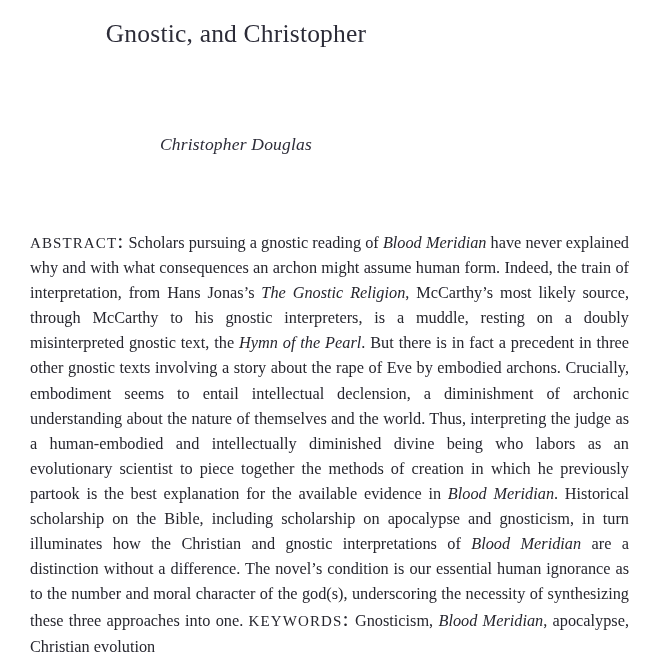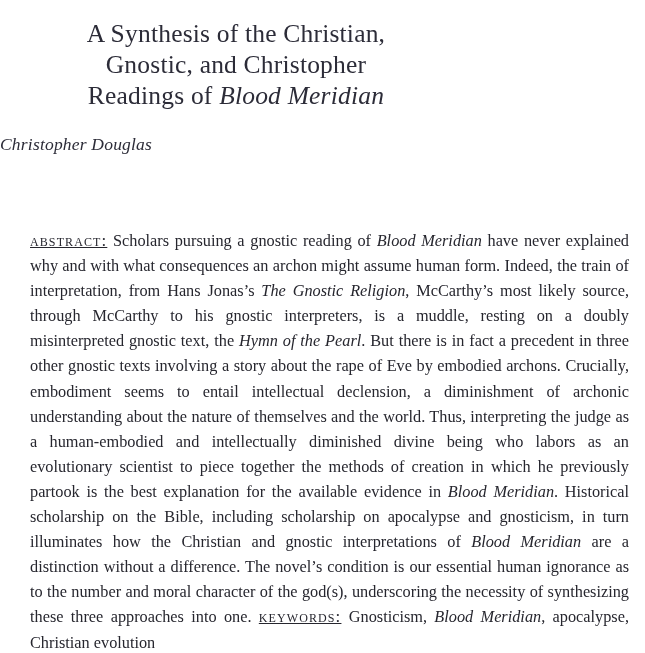--- a/index.html
+++ b/index.html
@@ -42,20 +42,21 @@
   .title-line .ital {
     font-style: italic;
   }
 
   
   .author {
     position: absolute;
     left: 0;
     top: 134px;
     width: 472px;
+    text-align: center;
     font-style: italic;
     font-size: 17.5px;
     color: #2c2c38;
     letter-spacing: 0.2px;
   }
 
   
   .abstract {
     position: absolute;
     left: 30px;
@@ -65,44 +66,37 @@
     line-height: 25.1px;
     text-align: justify;
     text-justify: inter-word;
     color: #26262e;
     hyphens: none;
   }
   .abstract .label {
     font-variant: small-caps;
     text-transform: lowercase;
     letter-spacing: 1.1px;
-    font-size: 17px;
-    text-decoration: underline;
+    font-size: 22px;
   }
   .abstract .ital {
     font-style: italic;
   }
   .abstract p {
     margin: 0;
   }
 </style>
 </head>
 <body>
 
 <div class="page">
 
   <div class="title-block">
     <div class="title-line">
-      <span>A Synthesis of the Christian,</span>
-    </div>
-    <div class="title-line">
       <span>Gnostic, and Christopher</span>
-    </div>
-    <div class="title-line">
-      <span>Readings of </span><span class="ital">Blood Meridian</span>
     </div>
   </div>
 
   <div class="author">Christopher Douglas</div>
 
   <div class="abstract">
     <p>
       <span class="label">abstract:</span><span id="abstract-body"> Scholars pursuing a gnostic reading of <span class="ital">Blood Meridian</span> have never explained why and with what consequences an archon might assume human form. Indeed, the train of interpretation, from Hans Jonas’s <span class="ital">The Gnostic Religion</span>, McCarthy’s most likely source, through McCarthy to his gnostic interpreters, is a muddle, resting on a doubly misinterpreted gnostic text, the <span class="ital">Hymn of the Pearl</span>. But there is in fact a precedent in three other gnostic texts involving a story about the rape of Eve by embodied archons. Crucially, embodiment seems to entail intellectual declension, a diminishment of archonic understanding about the nature of themselves and the world. Thus, interpreting the judge as a human-embodied and intellectually diminished divine being who labors as an evolutionary scientist to piece together the methods of creation in which he previously partook is the best explanation for the available evidence in <span class="ital">Blood Meridian</span>. Historical scholarship on the Bible, including scholarship on apocalypse and gnosticism, in turn illuminates how the Christian and gnostic interpretations of <span class="ital">Blood Meridian</span> are a distinction without a difference. The novel’s condition is our essential human ignorance as to the number and moral character of the god(s), underscoring the necessity of synthesizing these three approaches into one. <span class="label">keywords:</span> Gnosticism, <span class="ital">Blood Meridian</span>, apocalypse, Christian evolution</span>
     </p>
   </div>

